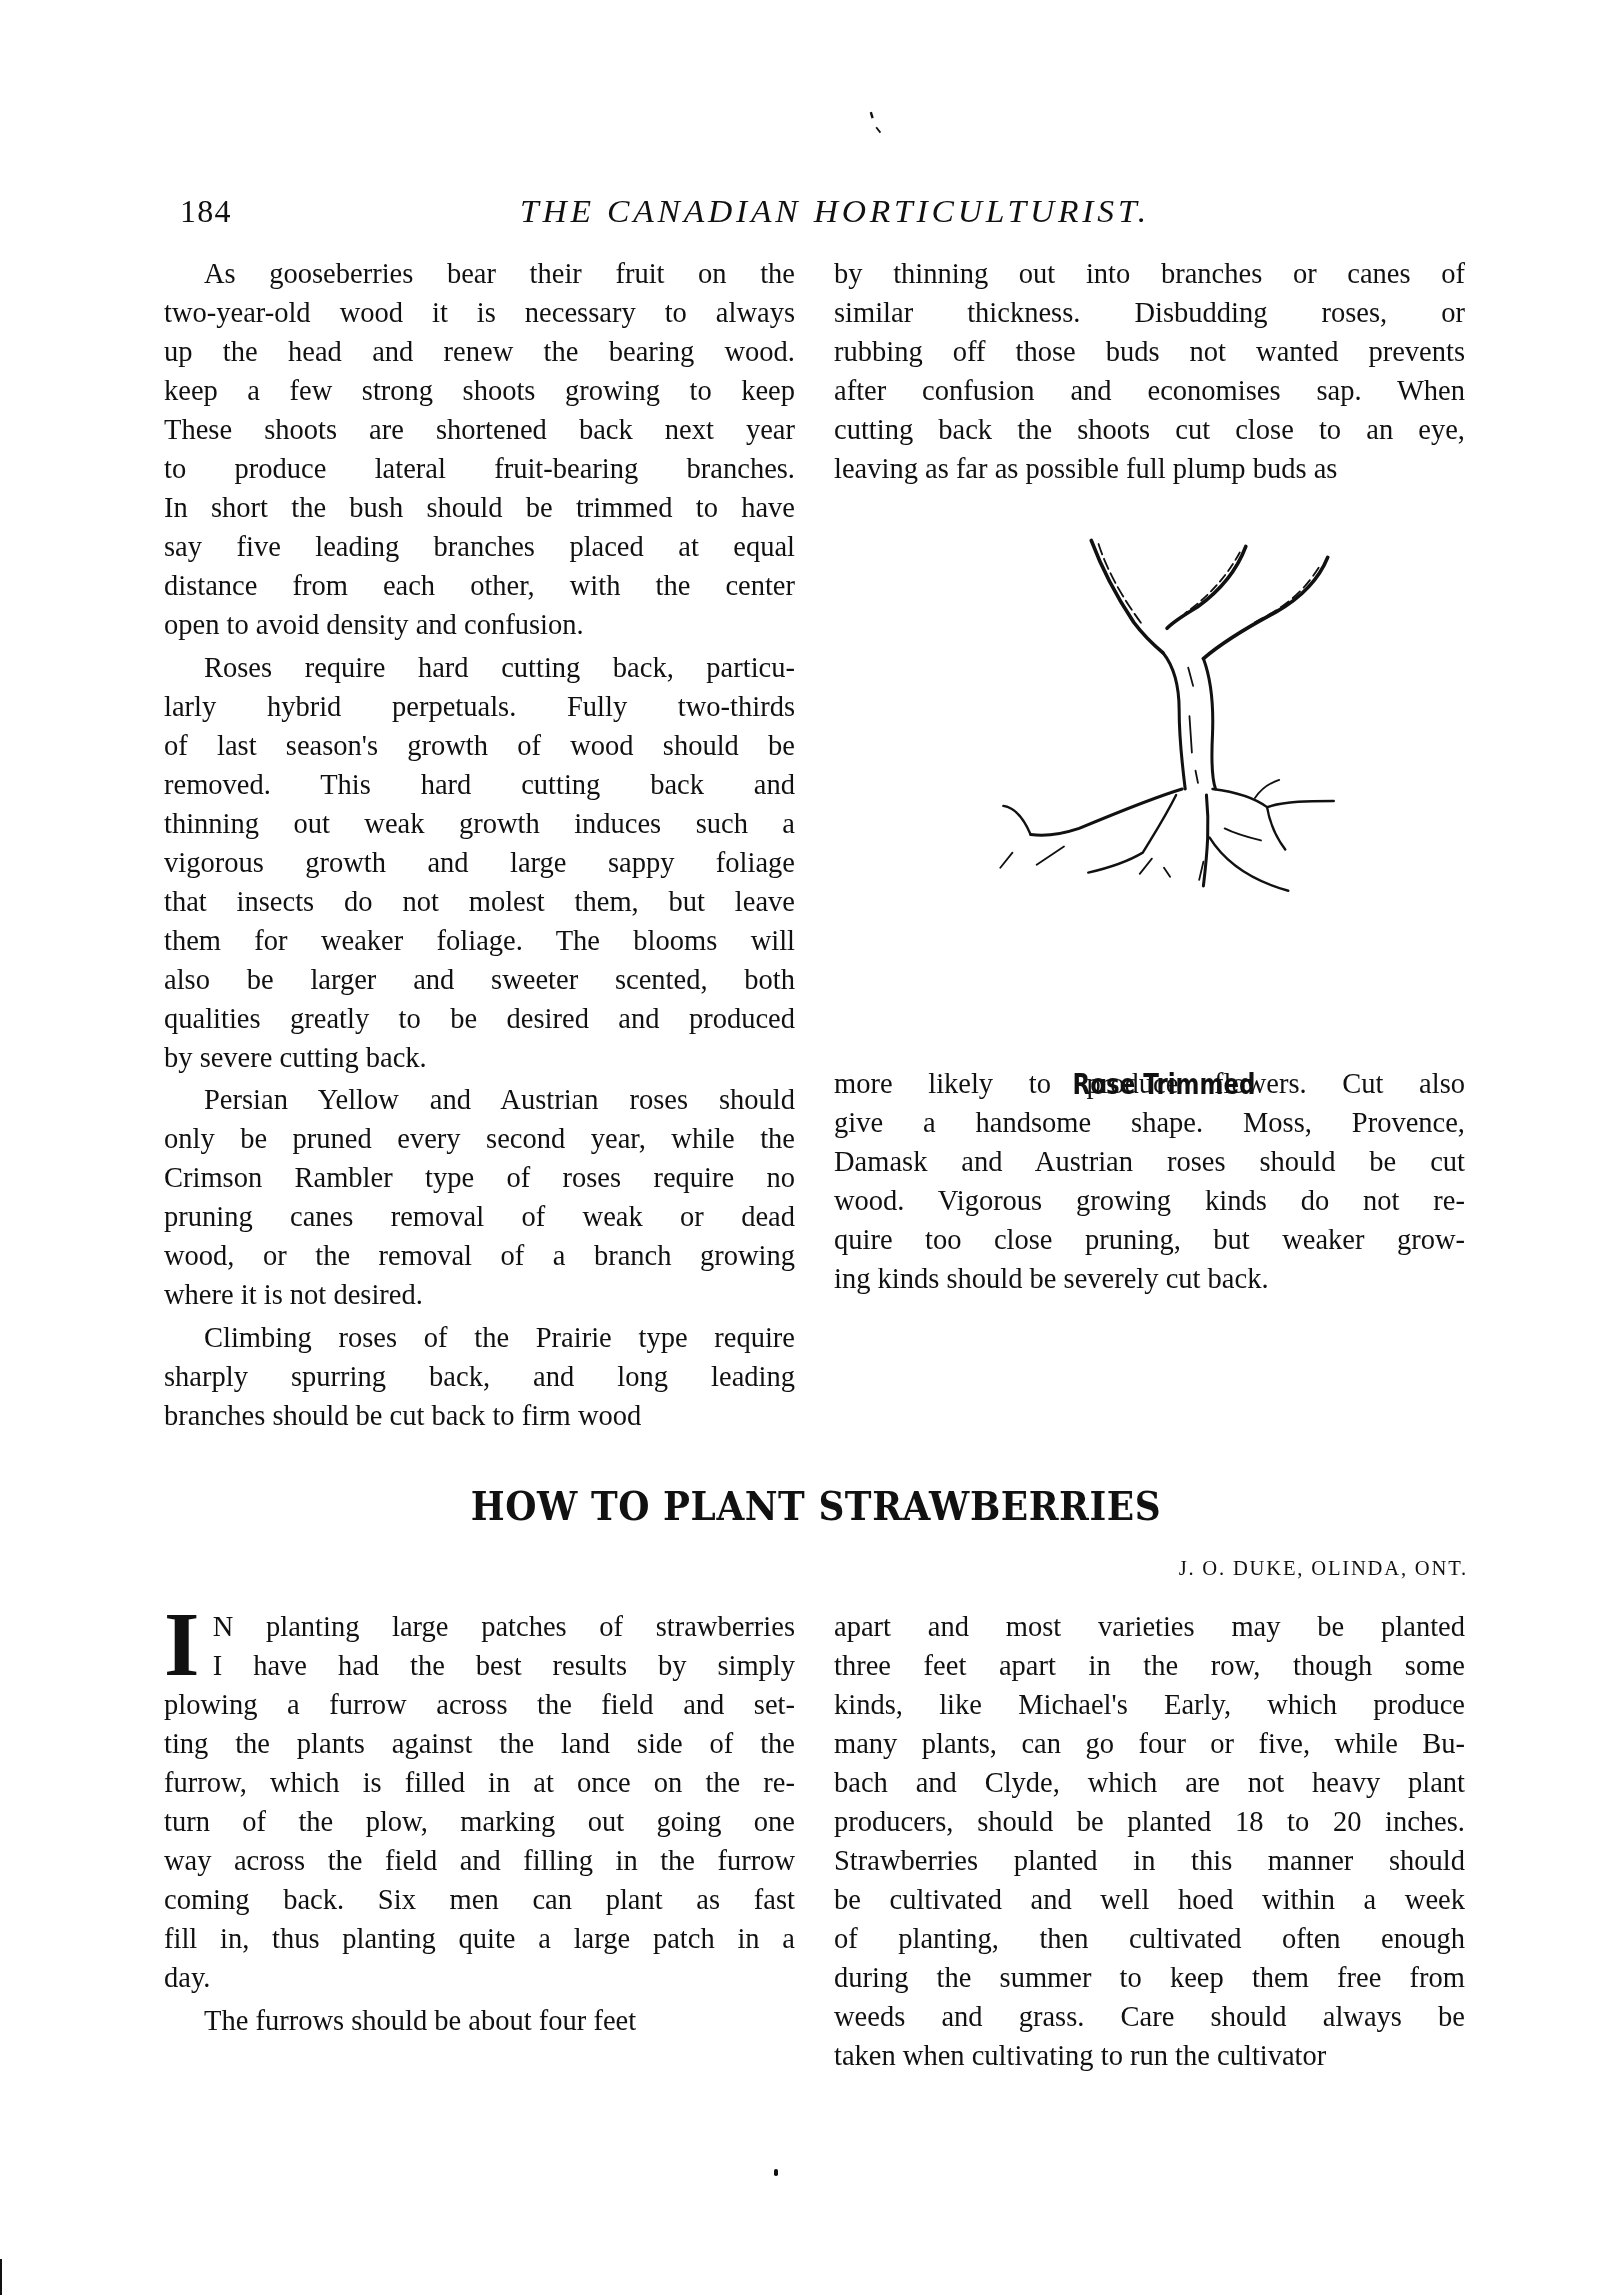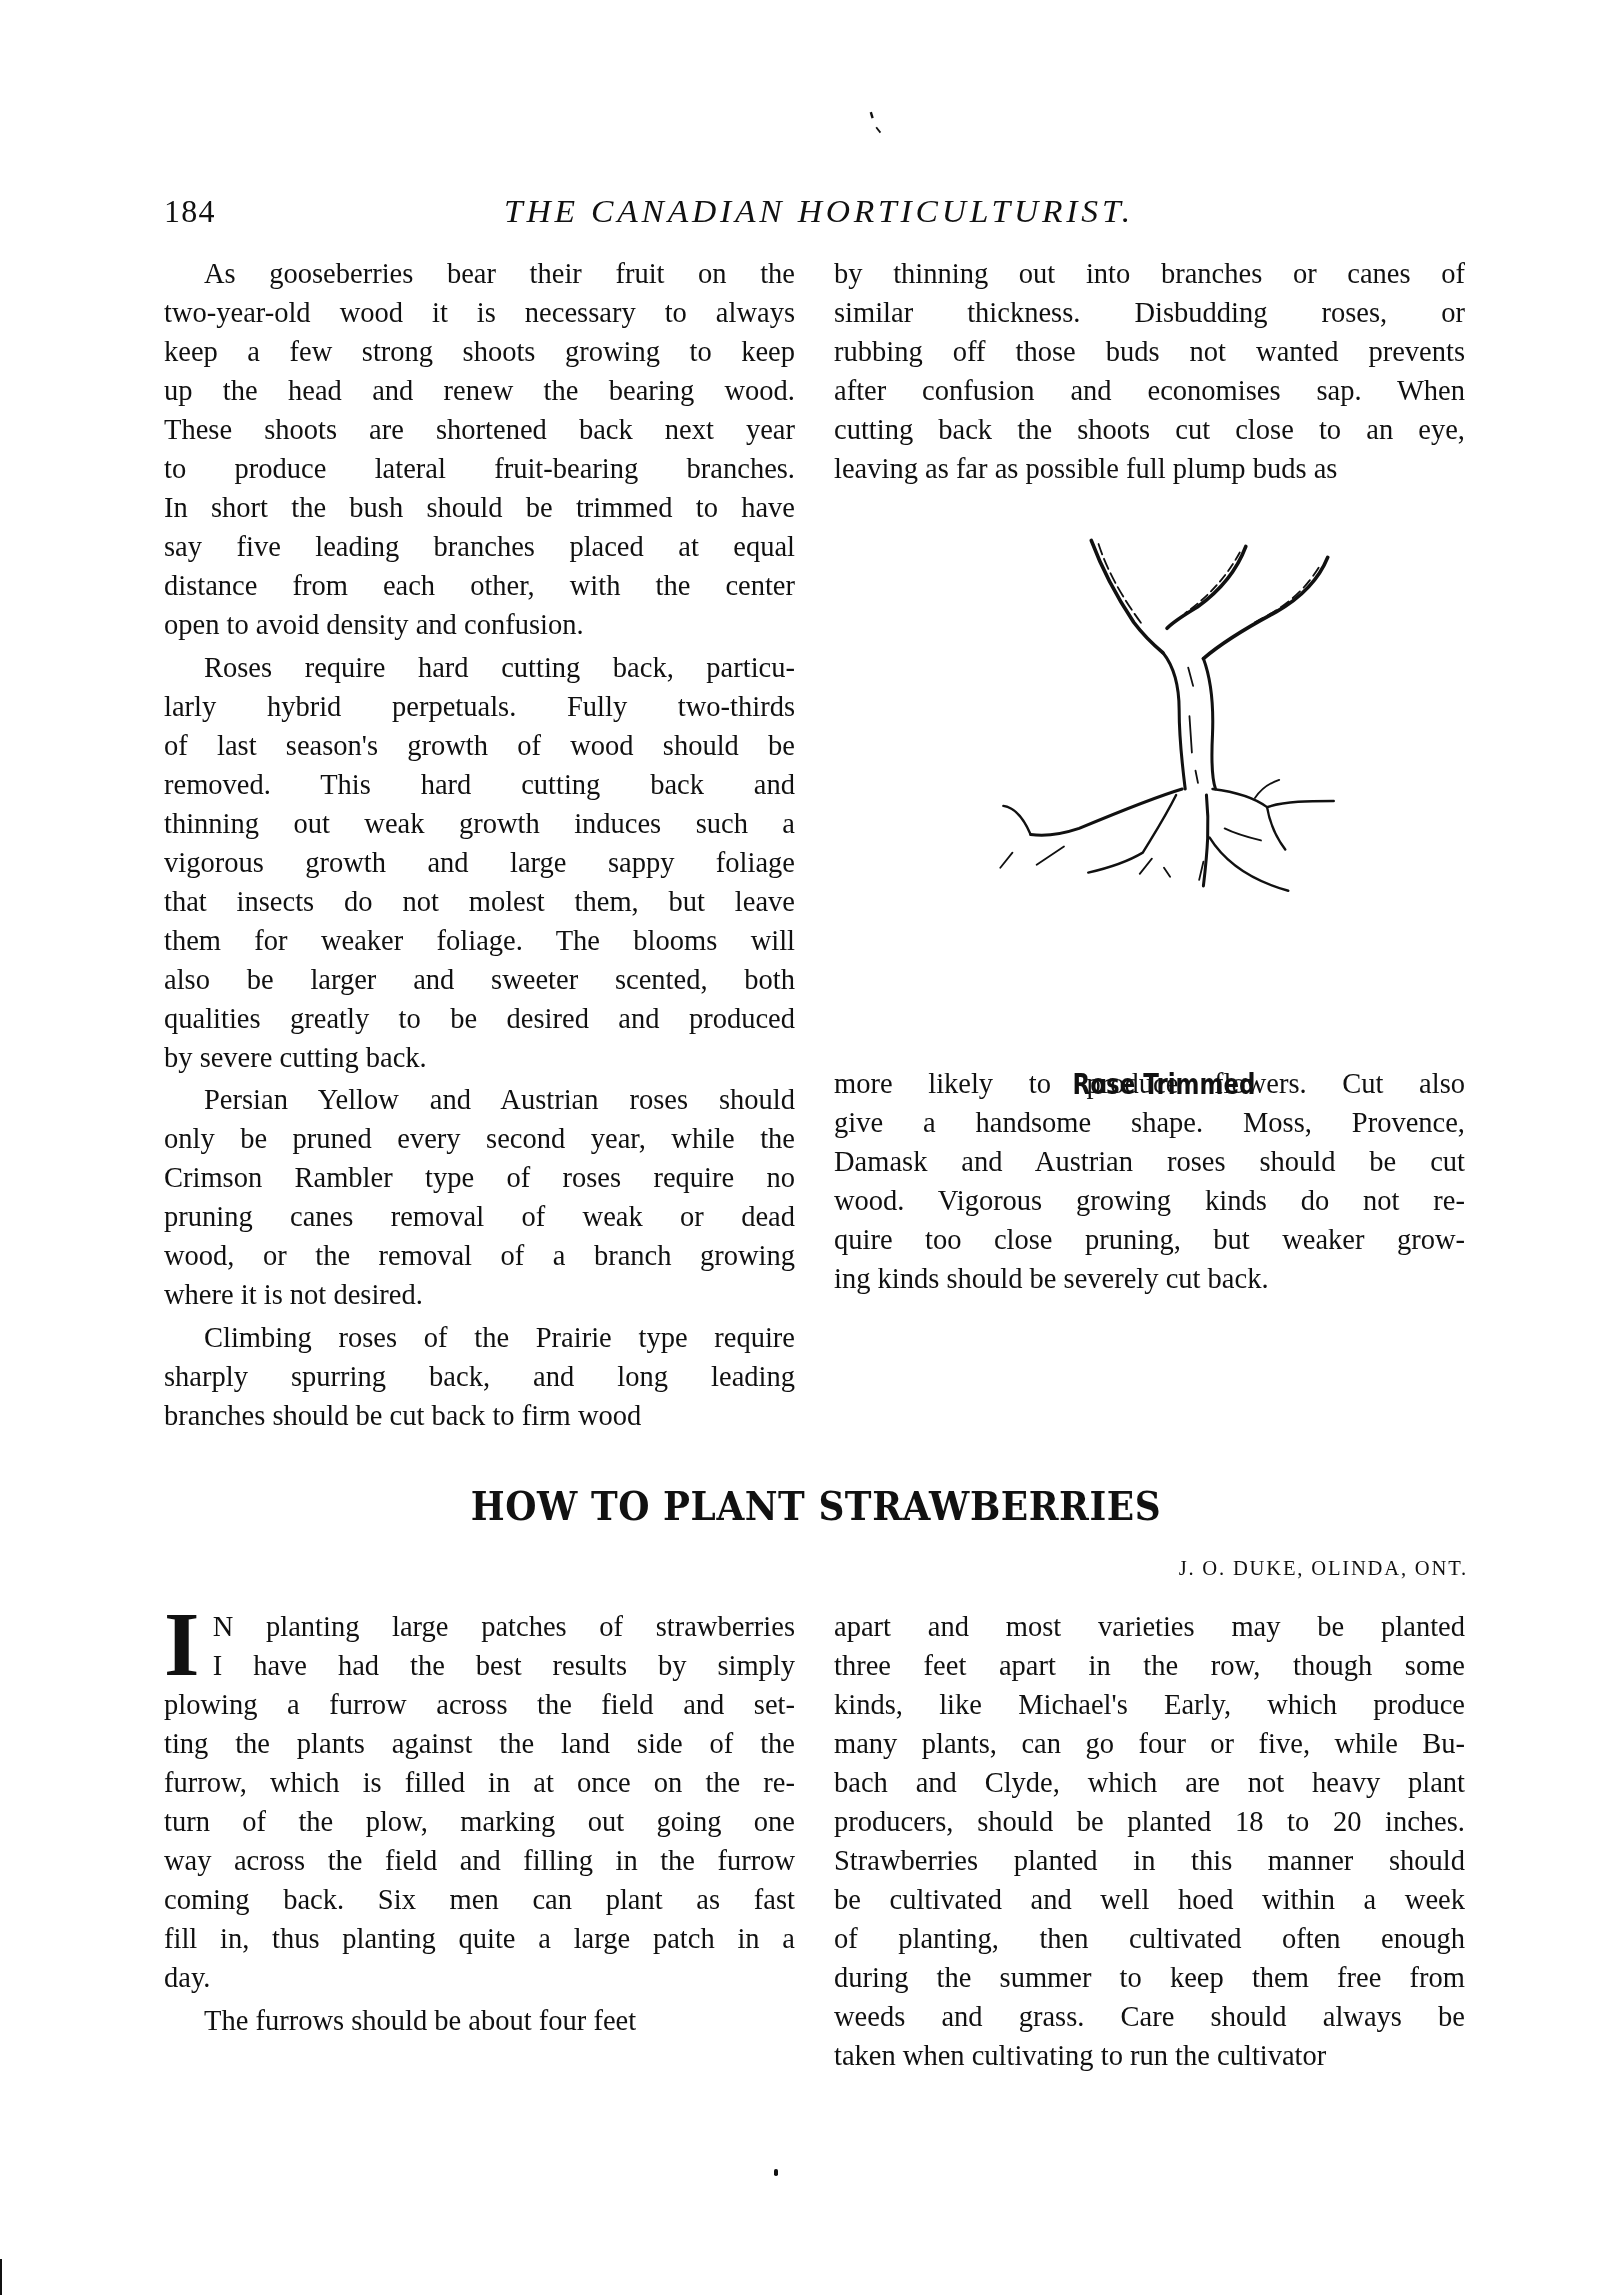--- a/index.html
+++ b/index.html
@@ -5,21 +5,21 @@
   html, body { margin: 0; padding: 0; background: #ffffff; }
   body {
     width: 1602px; height: 2295px; position: relative; overflow: hidden;
     font-family: "DejaVu Serif", "Liberation Serif", serif;
     color: #111111;
   }
   .page-mark-top {
     position: absolute; left: 869px; top: 111px; width: 18px; height: 24px;
   }
   .running-head {
-    position: absolute; top: 193px; left: 164px; width: 1304px; height: 36px;
+    position: absolute; top: 193px; left: 180px; width: 1304px; height: 36px;
   }
   .page-number {
     position: absolute; left: 0; top: 0;
     font-family: "Liberation Serif", serif; font-size: 32px; letter-spacing: 1.2px;
   }
   .journal-title {
     position: absolute; left: 340px; top: 0;
     font-family: "Liberation Serif", serif; font-style: italic;
     font-size: 32px; letter-spacing: 3.6px; transform: scaleX(1.05); transform-origin: left;
   }
@@ -74,22 +74,22 @@
 
 <div class="running-head">
   <span class="page-number">184</span>
   <span class="journal-title">THE CANADIAN HORTICULTURIST.</span>
 </div>
 
 <div class="col" id="col-left-top">
     <p class="indent" style="text-indent: 0px;">
       <span class="line" style="padding-left: 40px;">As gooseberries bear their fruit on the</span>
       <span class="line">two-year-old wood it is necessary to always</span>
+      <span class="line">up the head and renew the bearing wood.</span>
       <span class="line">keep a few strong shoots growing to keep</span>
-      <span class="line">up the head and renew the bearing wood.</span>
       <span class="line">These shoots are shortened back next year</span>
       <span class="line">to produce lateral fruit-bearing branches.</span>
       <span class="line">In short the bush should be trimmed to have</span>
       <span class="line">say five leading branches placed at equal</span>
       <span class="line">distance from each other, with the center</span>
       <span class="line last">open to avoid density and confusion.</span>
     </p>
     <p class="indent" style="text-indent: 0px;">
       <span class="line" style="padding-left: 40px;">Roses require hard cutting back, particu-</span>
       <span class="line">larly hybrid perpetuals. Fully two-thirds</span>

